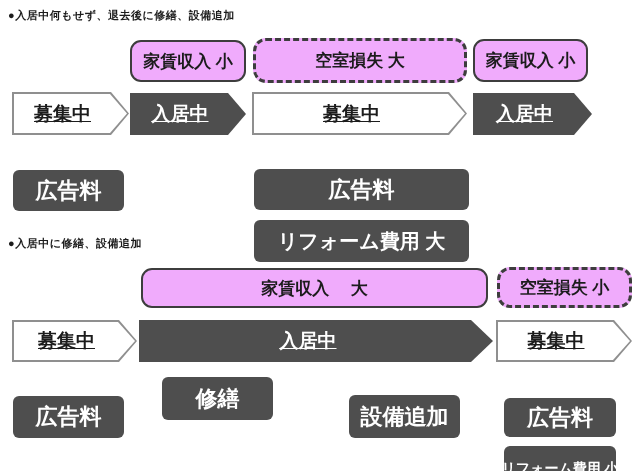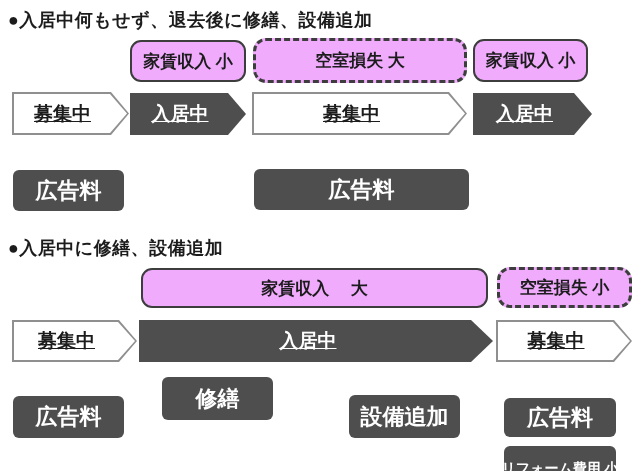--- a/index.html
+++ b/index.html
@@ -2,21 +2,21 @@
 <html style="--dark-fill: #4e4e4e; --arrow-outline: #8f8f8f; --box-border: #3d3d3d; --text: #1c1c1c;"><head>
 <meta charset="utf-8">
 <style>
   html,body{margin:0;padding:0;background:#fff;}
   #stage{
     position:relative;width:640px;height:471px;background:#fff;overflow:hidden;
     font-family:"Liberation Sans","DejaVu Sans",sans-serif;
     color:var(--text,#1c1c1c);
   }
   .sec-title{
-    position:absolute;font-size:18px;font-weight:bold;letter-spacing:.5px;
+    position:absolute;font-size:11px;font-weight:bold;letter-spacing:.5px;
     color:var(--text,#1c1c1c);white-space:nowrap;
   }
   
   .labelbox{
     position:absolute;display:flex;align-items:center;justify-content:center;
     background:#f0abfc;border:2.5px solid var(--box-border,#3d3d3d);border-radius:11px;
     font-size:17px;font-weight:bold;white-space:nowrap;box-sizing:border-box;
   }
   .labelbox.dashed{border:3px dashed var(--box-border,#3d3d3d);border-radius:13px;}
   
@@ -68,20 +68,21 @@
     <div class="shape"></div>
     <span class="arrow-label">募集中</span>
   </div>
   <div class="arrow dark" style="left:473px;top:93px;width:119px;height:42px">
     <div class="shape"></div>
     <span class="arrow-label">入居中</span>
   </div>
 
   <div class="pill" style="left:13px;top:142px;width:111px;height:41px">広告料</div>
   <div class="pill" style="left:254px;top:141px;width:215px;height:41px">広告料</div>
+  <div class="pill medium" style="left:254px;top:192px;width:215px;height:42px">リフォーム費用 大</div>
 
   <div class="sec-title" style="left:8px;top:236px">●入居中に修繕、設備追加</div>
 
   <div class="labelbox" style="left:141px;top:268px;width:347px;height:40px">家賃収入　 大</div>
   <div class="labelbox dashed" style="left:497px;top:267px;width:135px;height:41px">空室損失 小</div>
 
   <div class="arrow white" style="left:12px;top:320px;width:125px;height:42px">
     <div class="shape"></div>
     <span class="arrow-label">募集中</span>
   </div>

